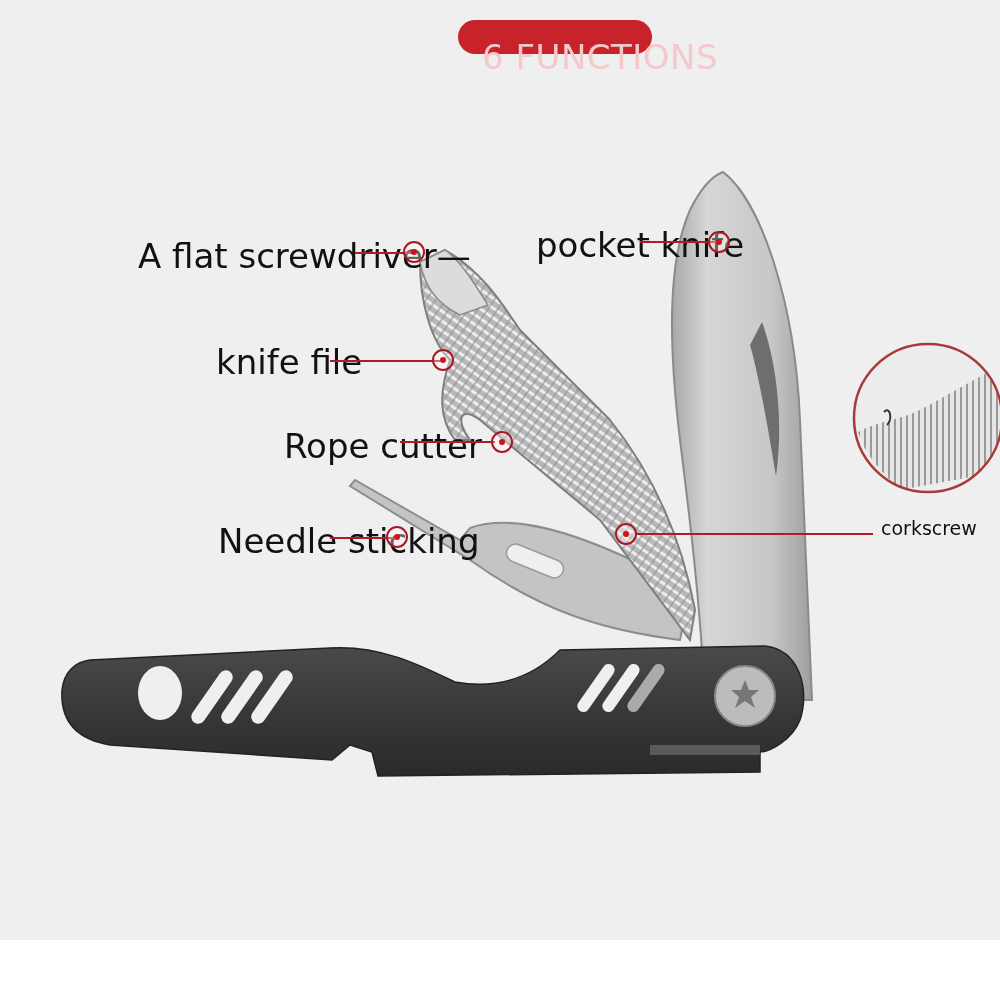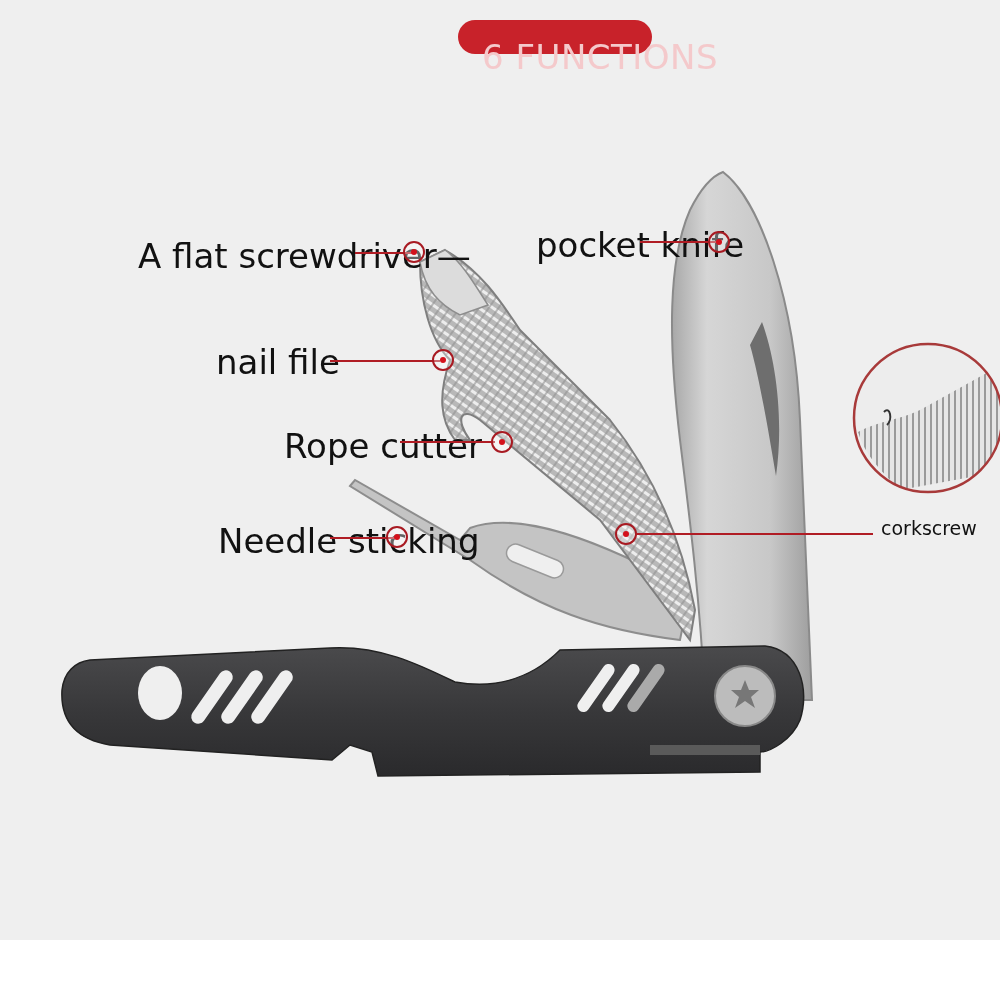--- a/index.html
+++ b/index.html
@@ -91,21 +91,21 @@
 <div class="badge-text">6 FUNCTIONS</div>
 
 <div class="label" style="left:138px; top:236px;">A flat screwdriver—</div>
 <div class="leader" style="left:355px; top:252px; width:60px;"></div>
 <div class="dot" style="left:403px; top:241px;"></div>
 
 <div class="label" style="left:536px; top:225px;">pocket knife</div>
 <div class="leader" style="left:640px; top:241px; width:80px;"></div>
 <div class="dot" style="left:708px; top:231px;"></div>
 
-<div class="label" style="left:216px; top:342px;">nail file</div>
+<div class="label" style="left:216px; top:342px;">knife file</div>
 <div class="leader" style="left:330px; top:360px; width:110px;"></div>
 <div class="dot" style="left:432px; top:349px;"></div>
 
 <div class="label" style="left:284px; top:426px;">Rope cutter</div>
 <div class="leader" style="left:400px; top:441px; width:95px;"></div>
 <div class="dot" style="left:491px; top:431px;"></div>
 
 <div class="label" style="left:218px; top:521px;">Needle sticking</div>
 <div class="leader" style="left:330px; top:537px; width:65px;"></div>
 <div class="dot" style="left:386px; top:526px;"></div>

